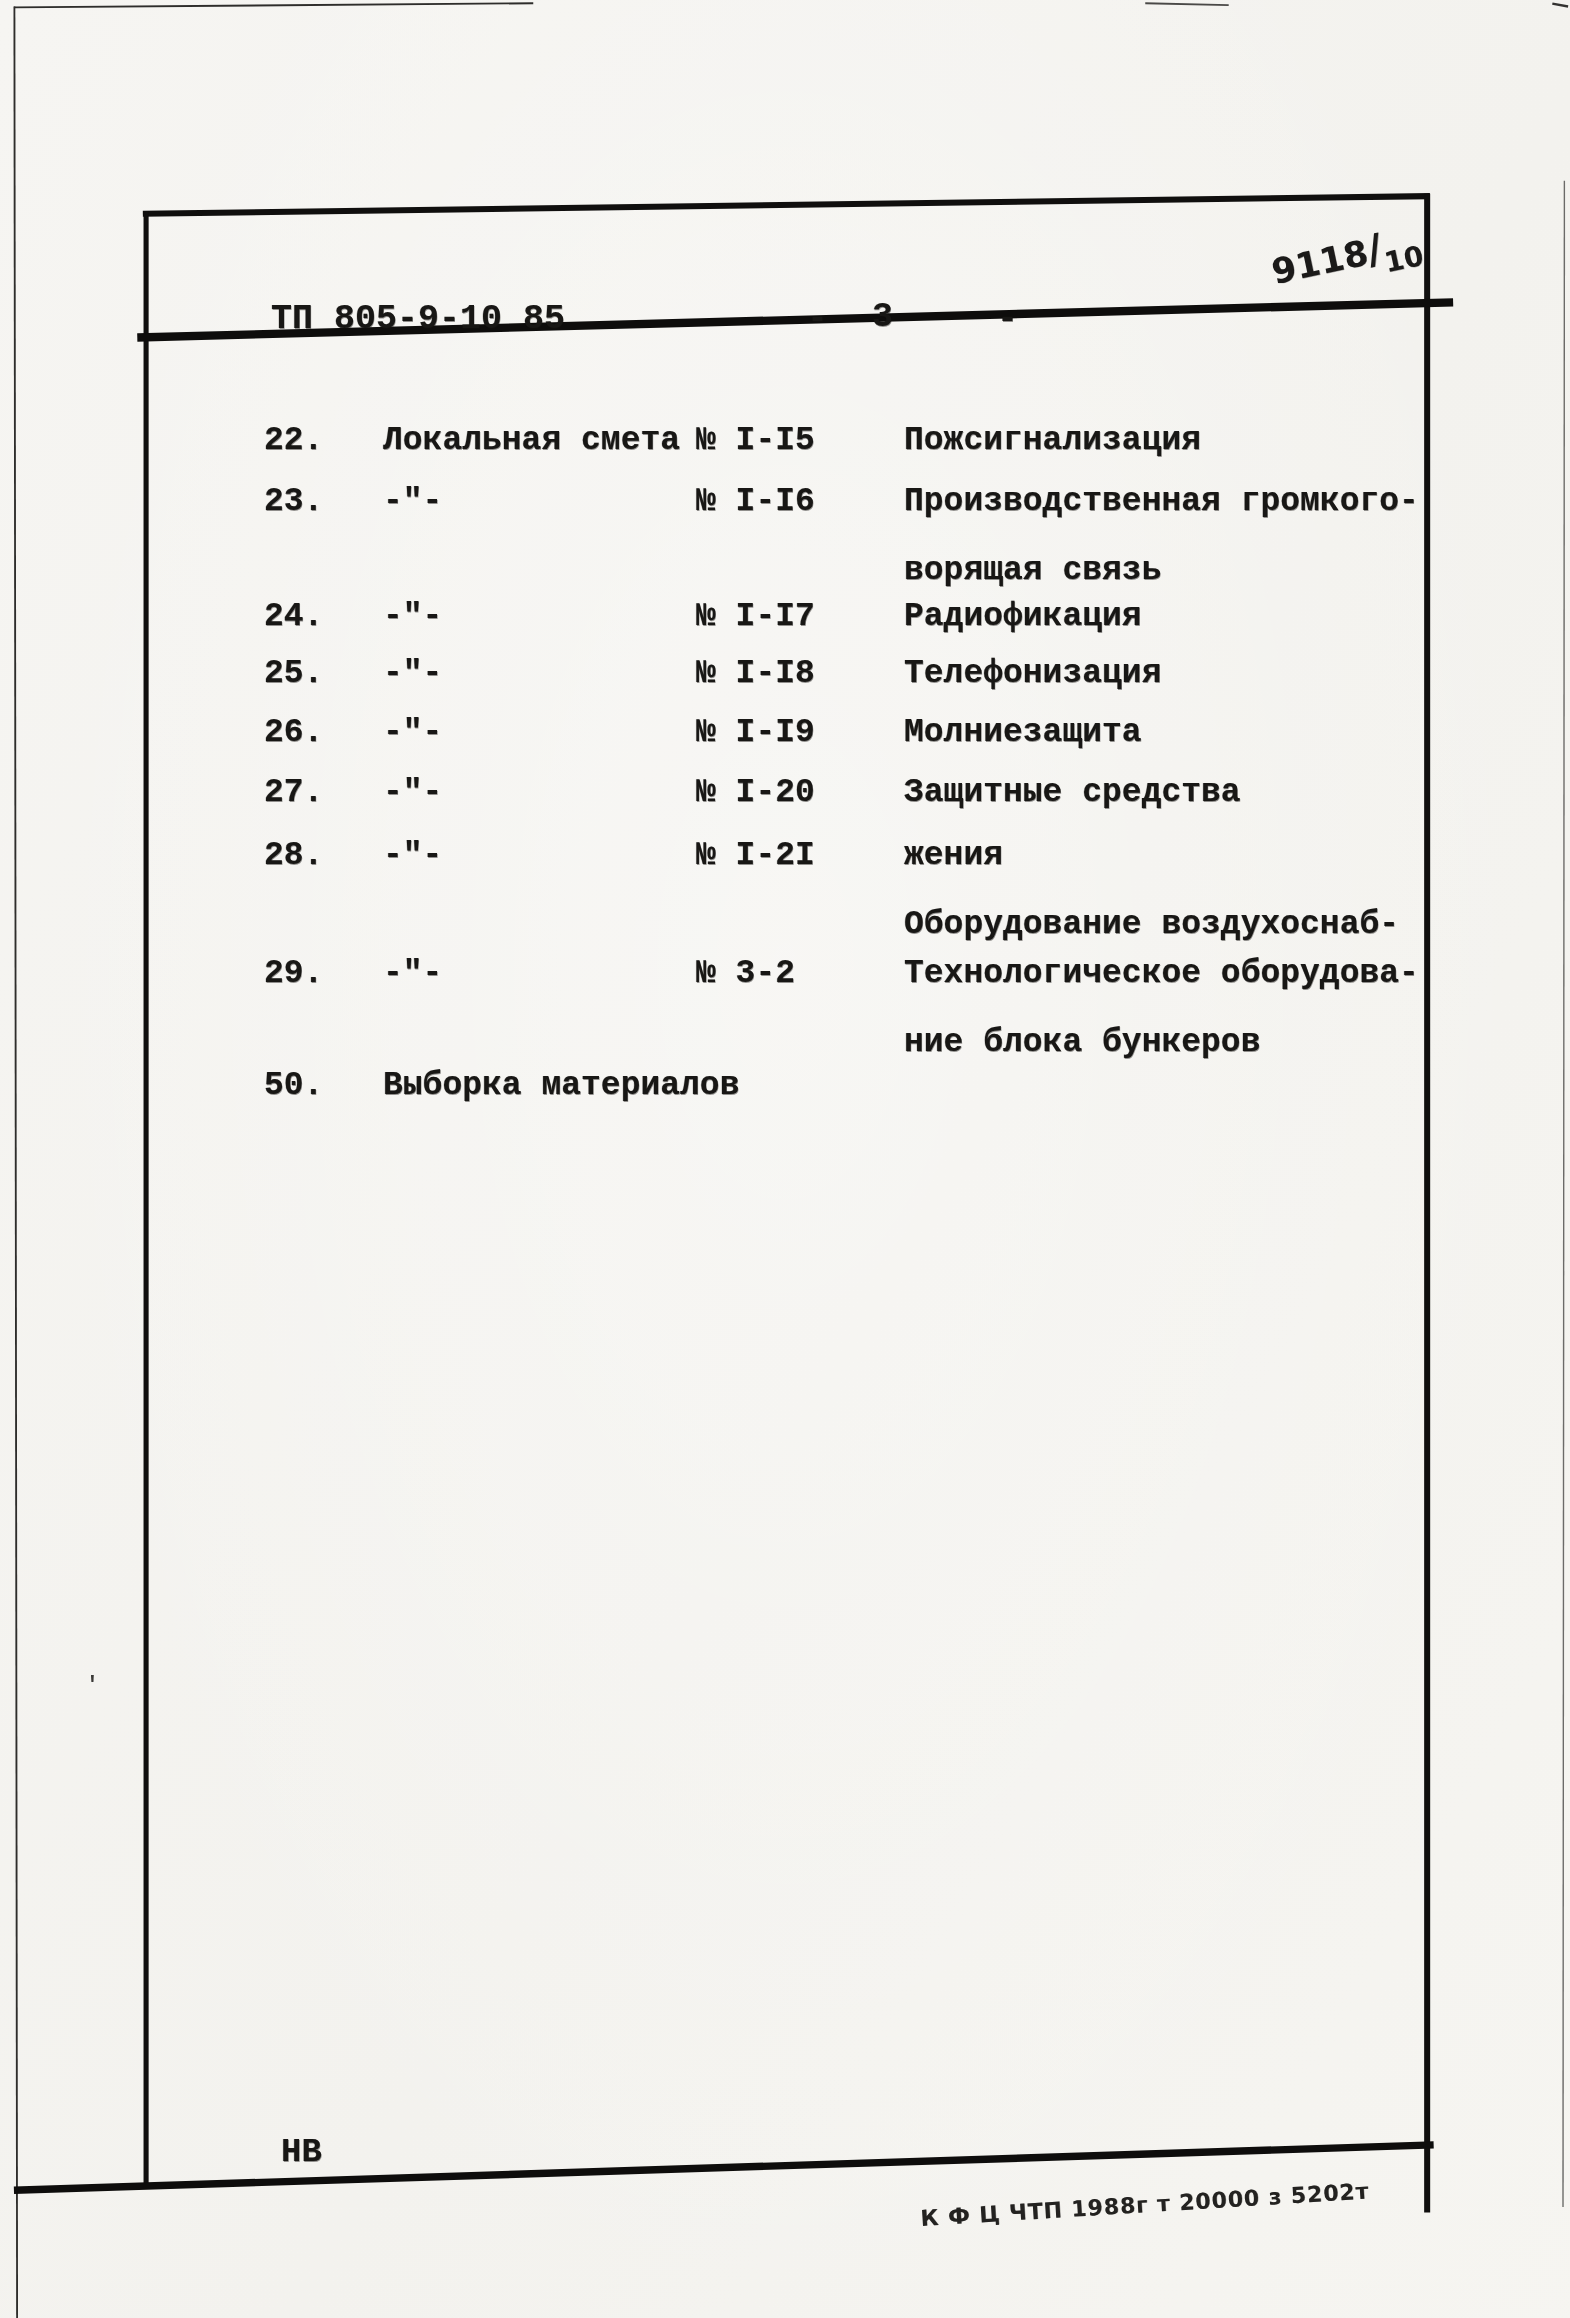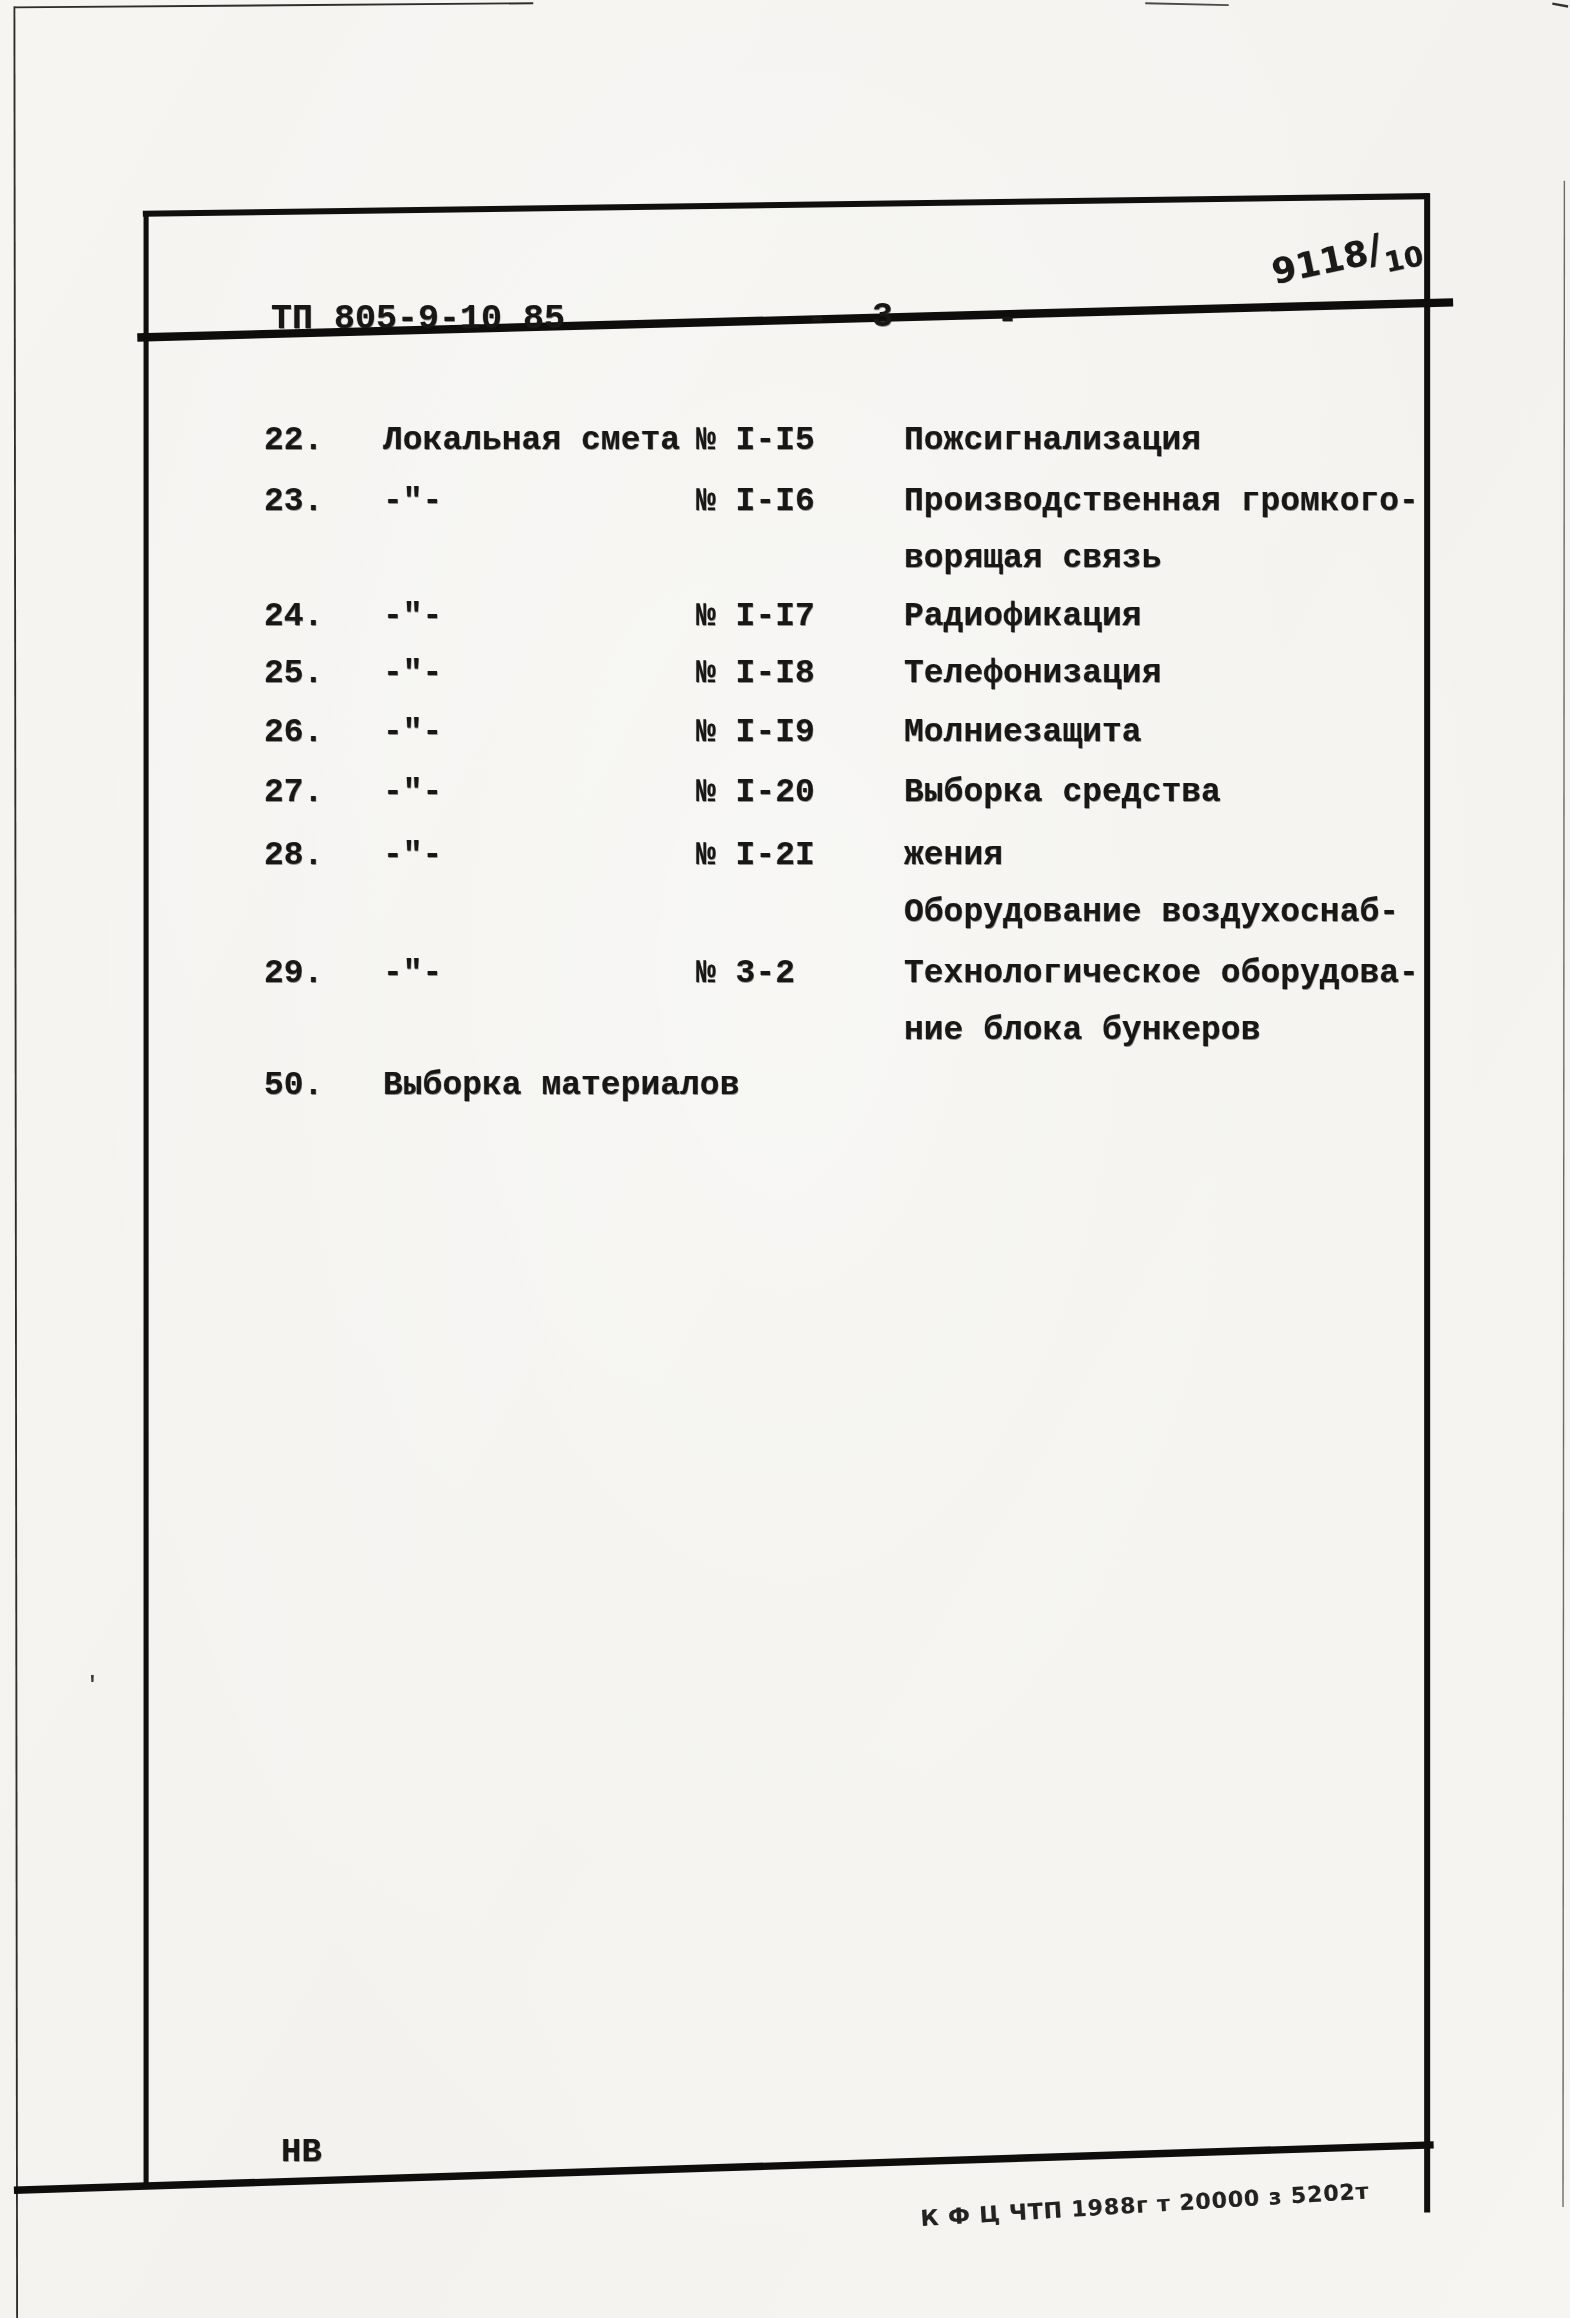--- a/index.html
+++ b/index.html
@@ -51,21 +51,21 @@
   .row:nth-of-type(5){top:685px;}
   .row:nth-of-type(6){top:745px;}
   .row:nth-of-type(7){top:808px;}
   .row:nth-of-type(8){top:926px;}
   .row:nth-of-type(9){top:1038px;}
   .c-num{position:absolute;left:264px;top:0;text-align:right;}
   .c-type{position:absolute;left:383px;top:0;}
   .c-eno{position:absolute;left:696px;top:0;}
   .c-title{position:absolute;left:904px;top:0;display:flex;flex-direction:column;}
   .c-title .tl{display:block;line-height:1;white-space:nowrap;}
-  .c-title .tl + .tl{margin-top:24px;}
+  .c-title .tl + .tl{margin-top:36px;}
   
   .initials{left:281px;top:2104px;font-size:34px;}
   .stray{left:86px;top:1644px;font-size:21.3px;font-weight:bold;color:#3a3936;text-shadow:none;}
   .stamp{
     position:absolute;left:920px;top:2208px;
     font-family:"DejaVu Sans", sans-serif;
     font-weight:bold;font-size:22px;line-height:1;
     letter-spacing:0.9px;color:#232220;
     transform:rotate(-3.5deg);transform-origin:left top;
     white-space:nowrap;
@@ -150,21 +150,21 @@
         <span class="tl">Молниезащита</span>
         <span class="tl"></span>
       </span>
     </div>
 
     <div class="row tw">
       <span class="c-num">27.</span>
       <span class="c-type">-"-</span>
       <span class="c-eno">№ I-20</span>
       <span class="c-title">
-        <span class="tl">Выборка средства</span>
+        <span class="tl">Защитные средства</span>
         <span class="tl"></span>
       </span>
     </div>
 
     <div class="row tw">
       <span class="c-num">28.</span>
       <span class="c-type">-"-</span>
       <span class="c-eno">№ I-2I</span>
       <span class="c-title">
         <span class="tl">жения</span>

